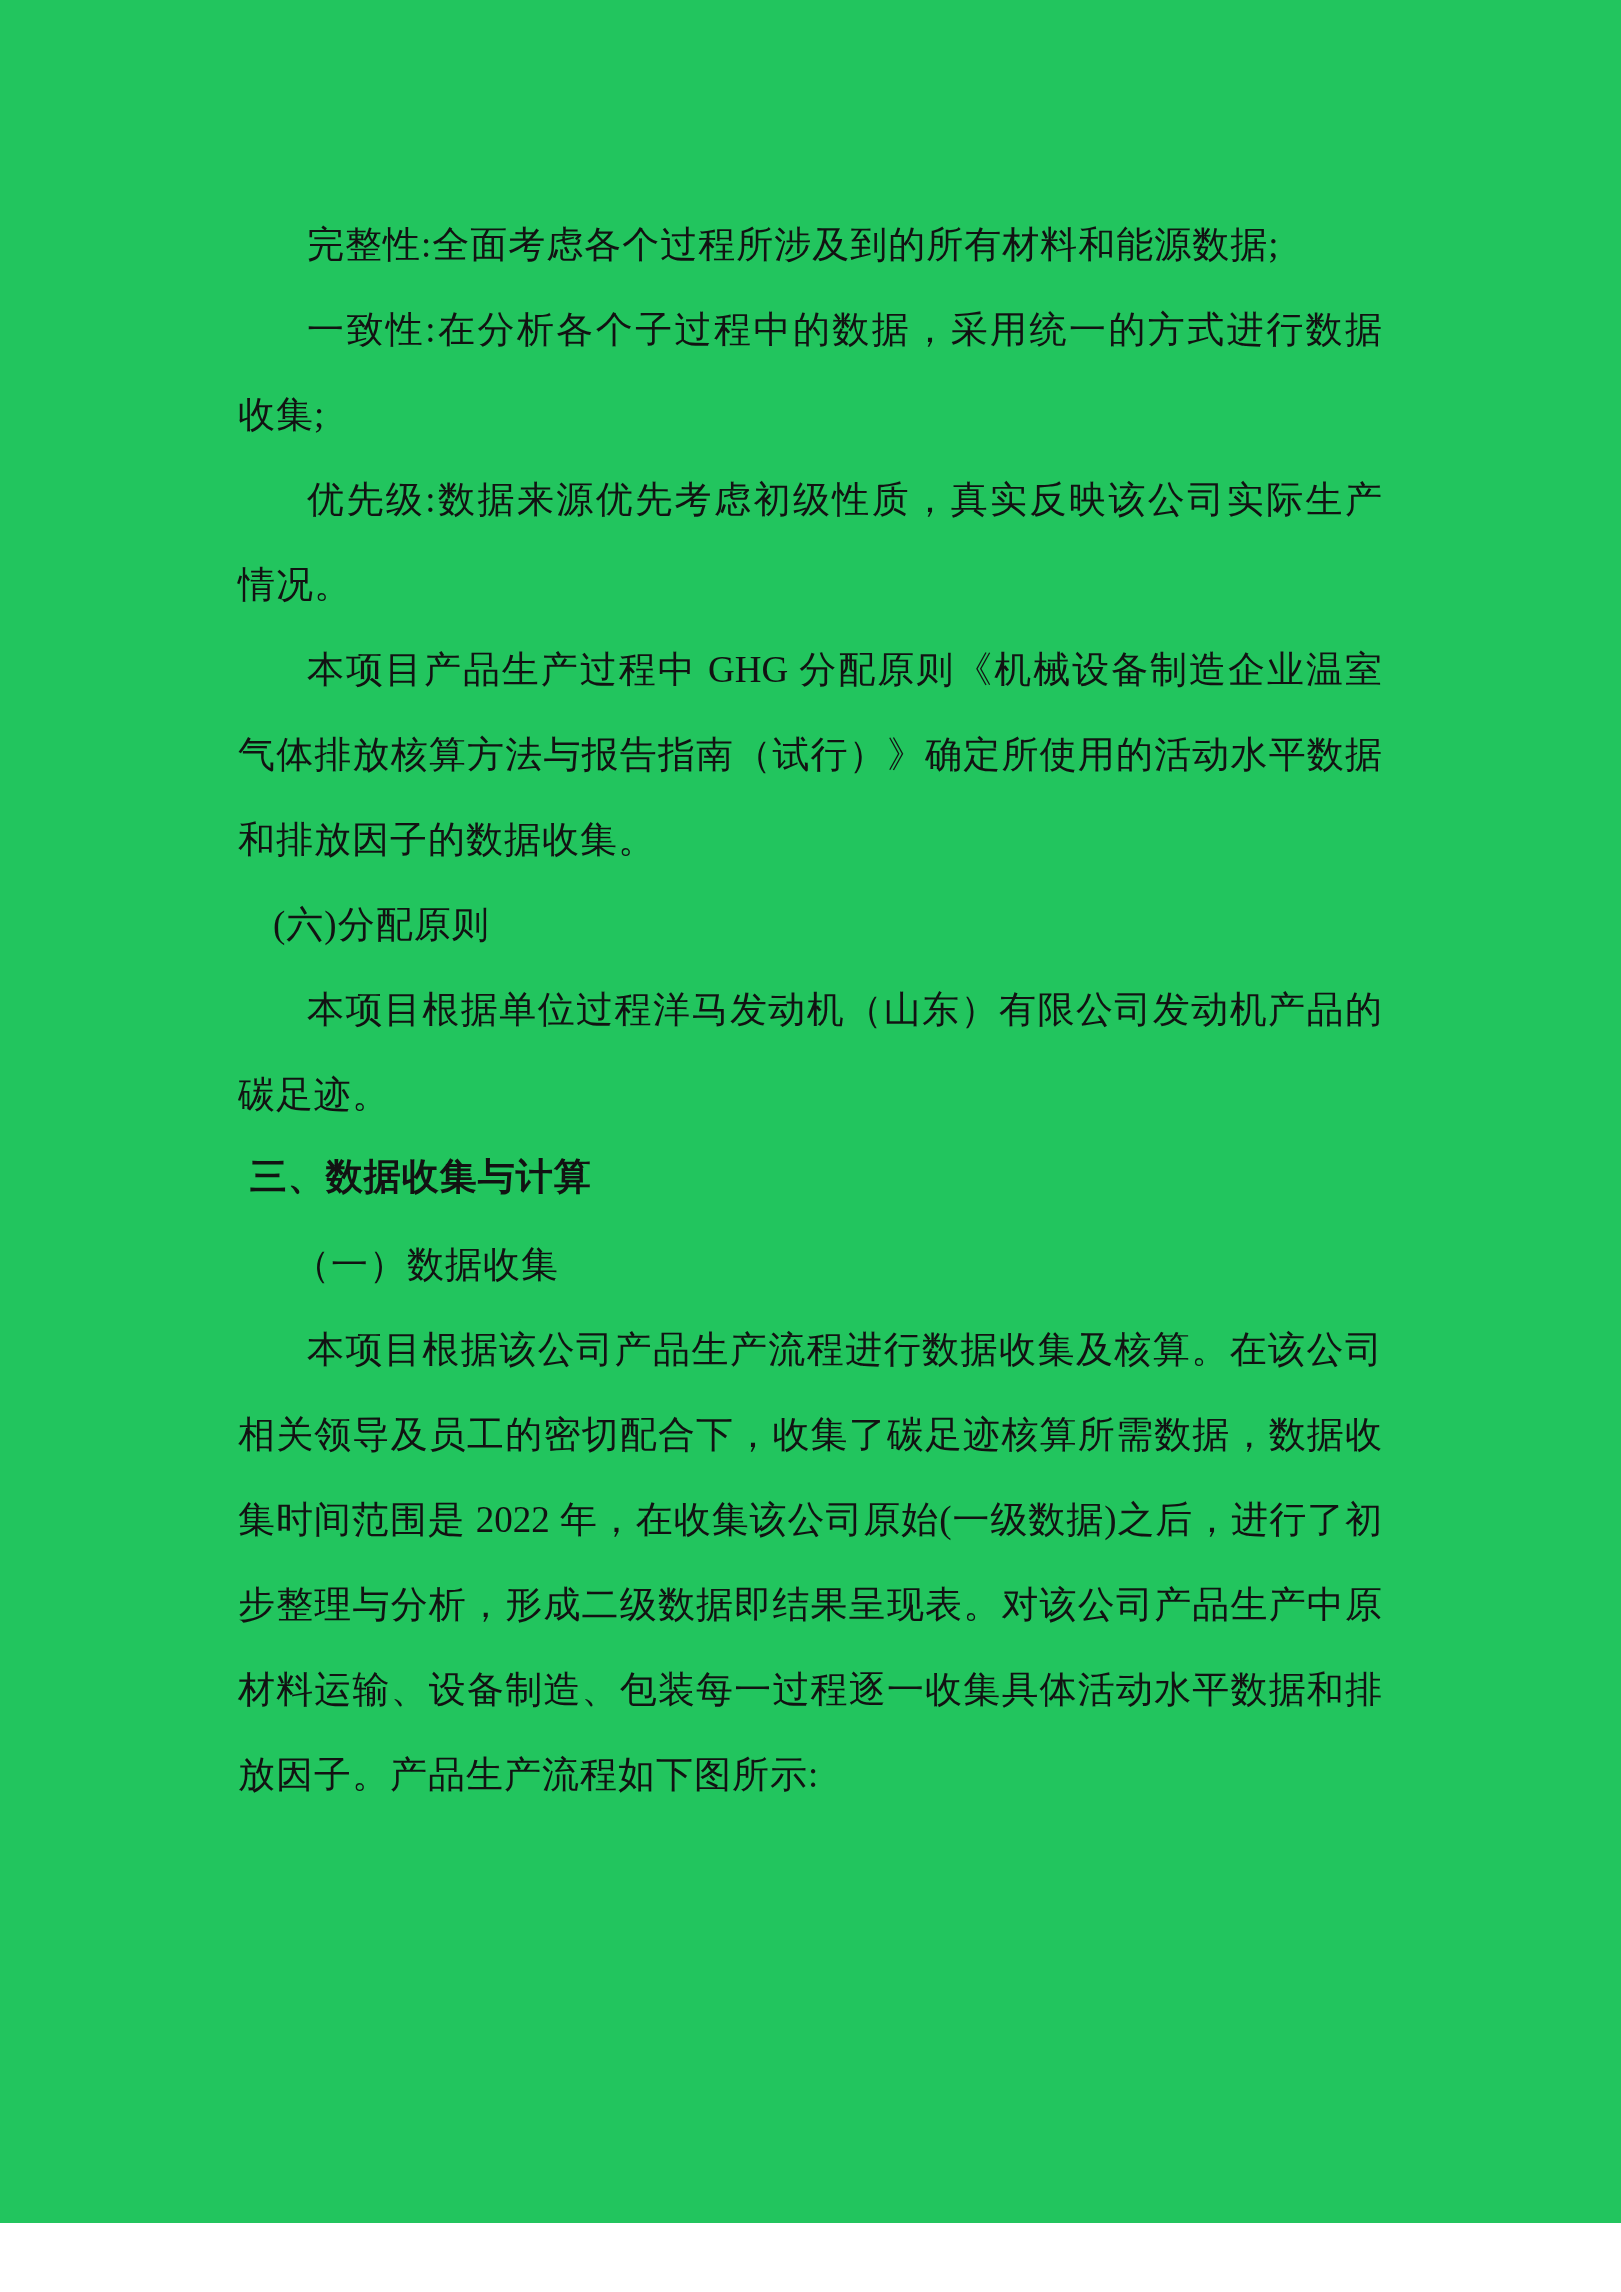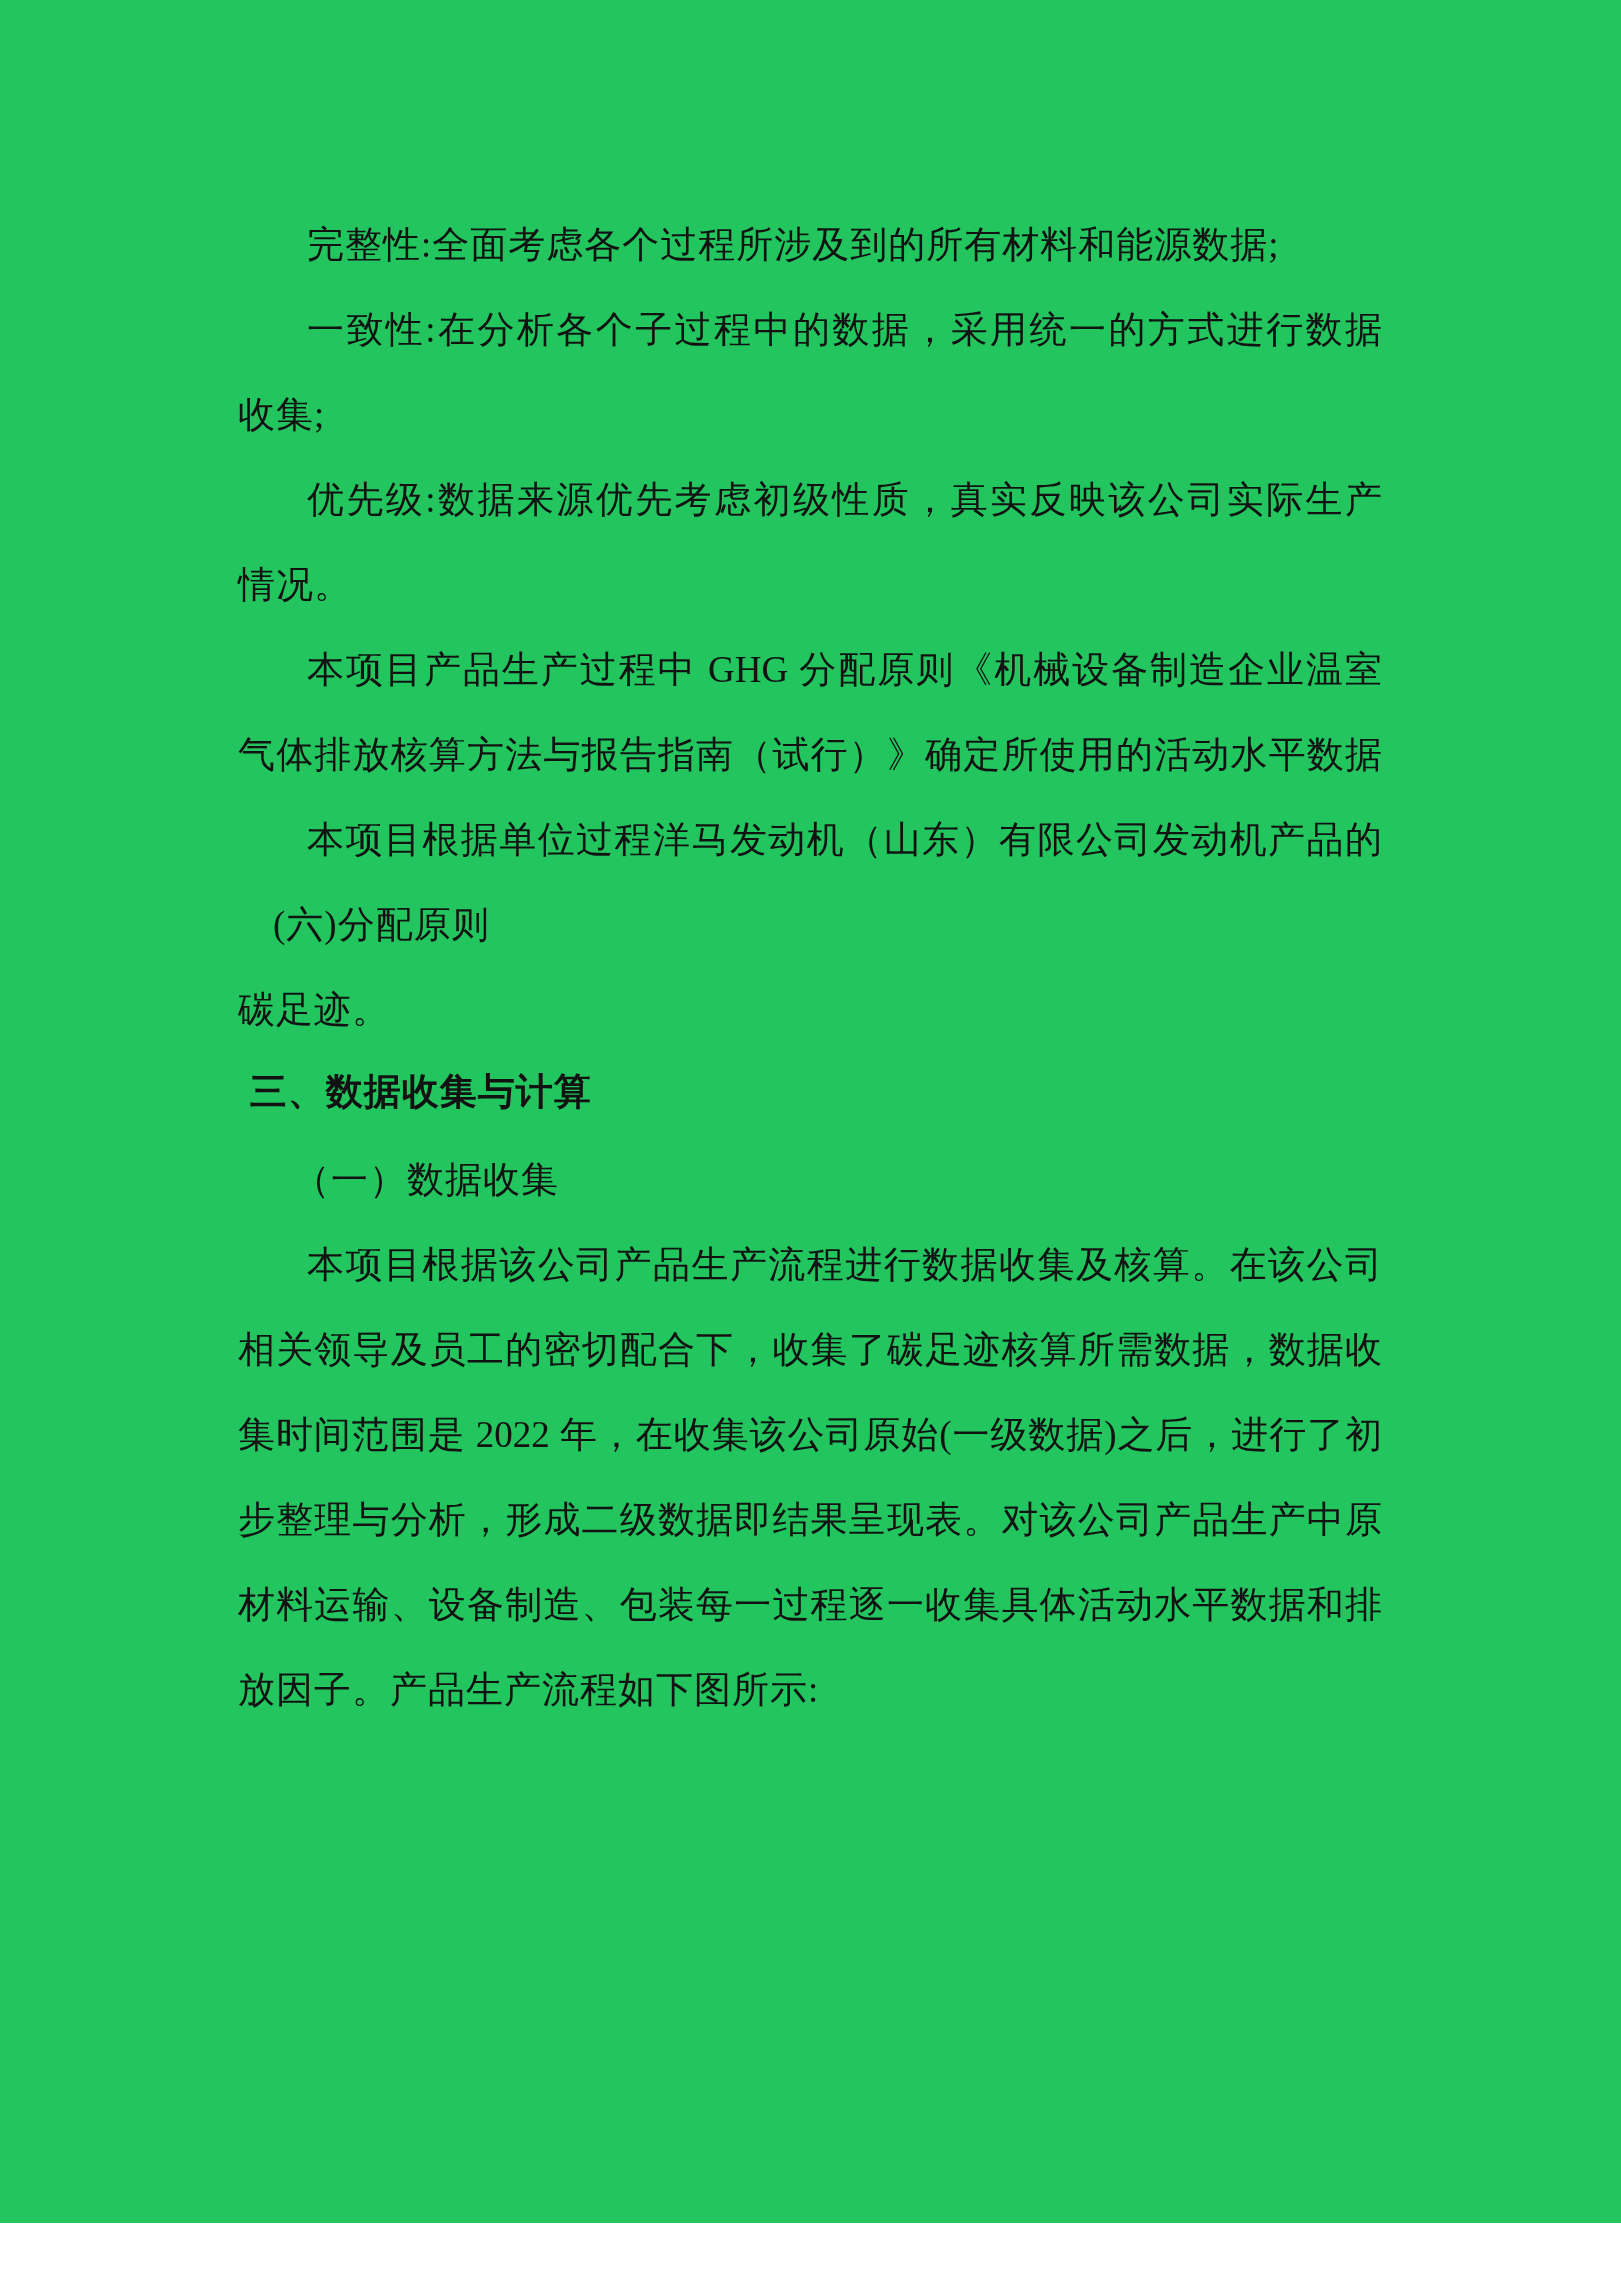--- a/index.html
+++ b/index.html
@@ -52,22 +52,23 @@
 
 <div class="page">
   <div class="text-block">
     <p class="ln indent">完整性:全面考虑各个过程所涉及到的所有材料和能源数据;</p>
     <p class="ln indent fill">一致性:在分析各个子过程中的数据，采用统一的方式进行数据</p>
     <p class="ln">收集;</p>
     <p class="ln indent fill">优先级:数据来源优先考虑初级性质，真实反映该公司实际生产</p>
     <p class="ln">情况。</p>
     <p class="ln indent fill">本项目产品生产过程中 GHG 分配原则《机械设备制造企业温室</p>
     <p class="ln fill">气体排放核算方法与报告指南（试行）》确定所使用的活动水平数据</p>
+    <p class="ln">和排放因子的数据收集。</p>
+    <p class="ln indent-sm">(六)分配原则</p>
     <p class="ln indent fill">本项目根据单位过程洋马发动机（山东）有限公司发动机产品的</p>
-    <p class="ln indent-sm">(六)分配原则</p>
     <p class="ln">碳足迹。</p>
     <p class="ln heading">三、数据收集与计算</p>
     <p class="ln indent-md">（一）数据收集</p>
     <p class="ln indent fill">本项目根据该公司产品生产流程进行数据收集及核算。在该公司</p>
     <p class="ln fill">相关领导及员工的密切配合下，收集了碳足迹核算所需数据，数据收</p>
     <p class="ln fill">集时间范围是 2022 年，在收集该公司原始(一级数据)之后，进行了初</p>
     <p class="ln fill">步整理与分析，形成二级数据即结果呈现表。对该公司产品生产中原</p>
     <p class="ln fill">材料运输、设备制造、包装每一过程逐一收集具体活动水平数据和排</p>
     <p class="ln">放因子。产品生产流程如下图所示:</p>
   </div>

